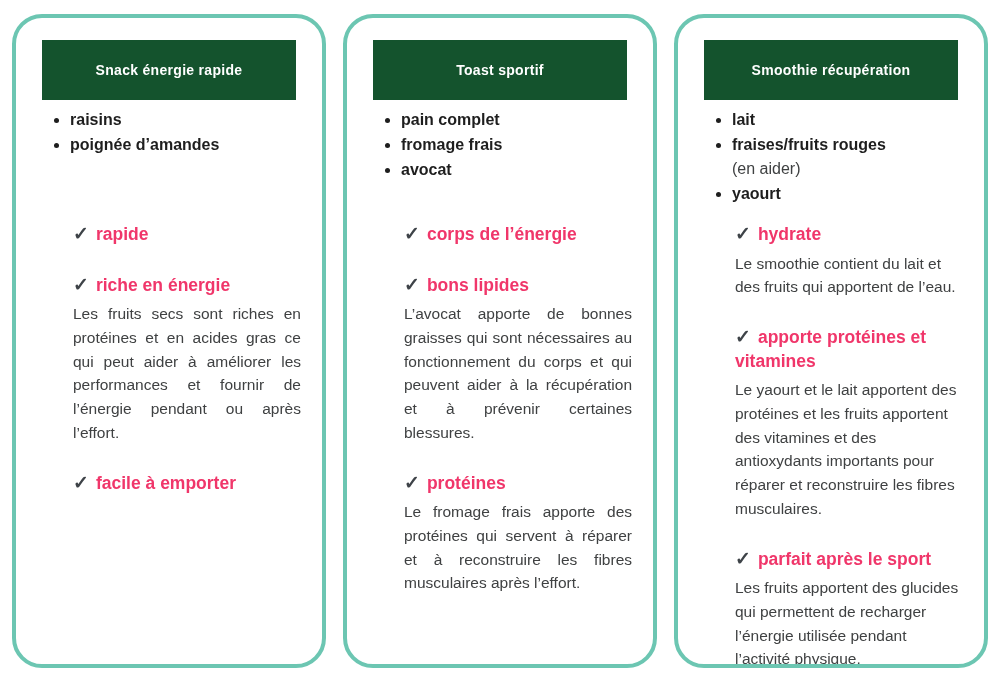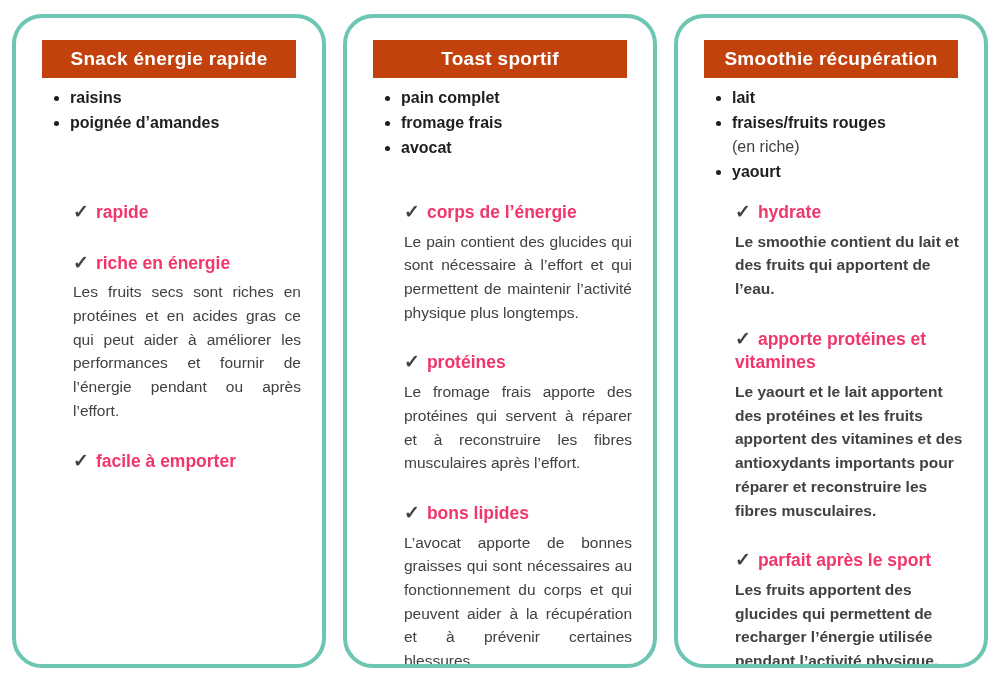--- a/index.html
+++ b/index.html
@@ -19,27 +19,27 @@
   .card {
     flex: 1;
     box-sizing: border-box;
     background: #ffffff;
     border: 4px solid #6CC6B2;
     border-radius: 30px;
     padding: 22px 21px 14px 21px;
     overflow: hidden;
   }
   .banner {
-    background: #c2410c;
+    background: #14532d;
     color: #ffffff;
     font-weight: bold;
-    font-size: 19px;
+    font-size: 14px;
     letter-spacing: 0.3px;
     text-align: center;
-    padding: 8px 2px;
+    padding: 22px 2px;
     margin: 0 5px 6px 5px;
   }
   ul.ingredients {
     margin: 8px 0 0 0;
     padding: 0 0 0 33px;
     box-sizing: border-box;
     min-height: 113px;
     list-style: disc;
     font-weight: bold;
     font-size: 16px;
@@ -66,21 +66,21 @@
     font-weight: bold;
     margin-right: 7px;
   }
   .body-text {
     margin: 5px 0 0 0;
     font-size: 15.5px;
     line-height: 1.53;
     color: #3F4142;
   }
   .align-justify .body-text { text-align: justify; }
-  .align-left .body-text { text-align: left; font-weight: bold; }
+  .align-left .body-text { text-align: left; }
 </style>
 </head>
 <body>
 
 <div class="board">
 
   <section class="card align-justify">
     <div class="banner">Snack énergie rapide</div>
     <ul class="ingredients">
       <li>raisins</li>
@@ -100,37 +100,36 @@
 
   <section class="card align-justify">
     <div class="banner">Toast sportif</div>
     <ul class="ingredients">
       <li>pain complet</li>
       <li>fromage frais</li>
       <li>avocat</li>
     </ul>
     <div class="section">
       <div class="heading"><span class="check">✓</span><span>corps de l’énergie</span></div>
-      <p class="body-text">Le pain contient des glucides qui sont nécessaire à l’effort et qui permettent de maintenir l’activité physique plus longtemps.</p>
+    </div>
+    <div class="section">
+      <div class="heading"><span class="check">✓</span><span>bons lipides</span></div>
+      <p class="body-text">L’avocat apporte de bonnes graisses qui sont nécessaires au fonctionnement du corps et qui peuvent aider à la récupération et à prévenir certaines blessures.</p>
     </div>
     <div class="section">
       <div class="heading"><span class="check">✓</span><span>protéines</span></div>
       <p class="body-text">Le fromage frais apporte des protéines qui servent à réparer et à reconstruire les fibres musculaires après l’effort.</p>
-    </div>
-    <div class="section">
-      <div class="heading"><span class="check">✓</span><span>bons lipides</span></div>
-      <p class="body-text">L’avocat apporte de bonnes graisses qui sont nécessaires au fonctionnement du corps et qui peuvent aider à la récupération et à prévenir certaines blessures.</p>
     </div>
   </section>
 
   <section class="card align-left">
     <div class="banner">Smoothie récupération</div>
     <ul class="ingredients">
       <li>lait</li>
-      <li><span>fraises/fruits rouges</span><span class="note">(en riche)</span></li>
+      <li><span>fraises/fruits rouges</span><span class="note">(en aider)</span></li>
       <li>yaourt</li>
     </ul>
     <div class="section">
       <div class="heading"><span class="check">✓</span><span>hydrate</span></div>
       <p class="body-text">Le smoothie contient du lait et des fruits qui apportent de l’eau.</p>
     </div>
     <div class="section">
       <div class="heading"><span class="check">✓</span><span>apporte protéines et vitamines</span></div>
       <p class="body-text">Le yaourt et le lait apportent des protéines et les fruits apportent des vitamines et des antioxydants importants pour réparer et reconstruire les fibres musculaires.</p>
     </div>

